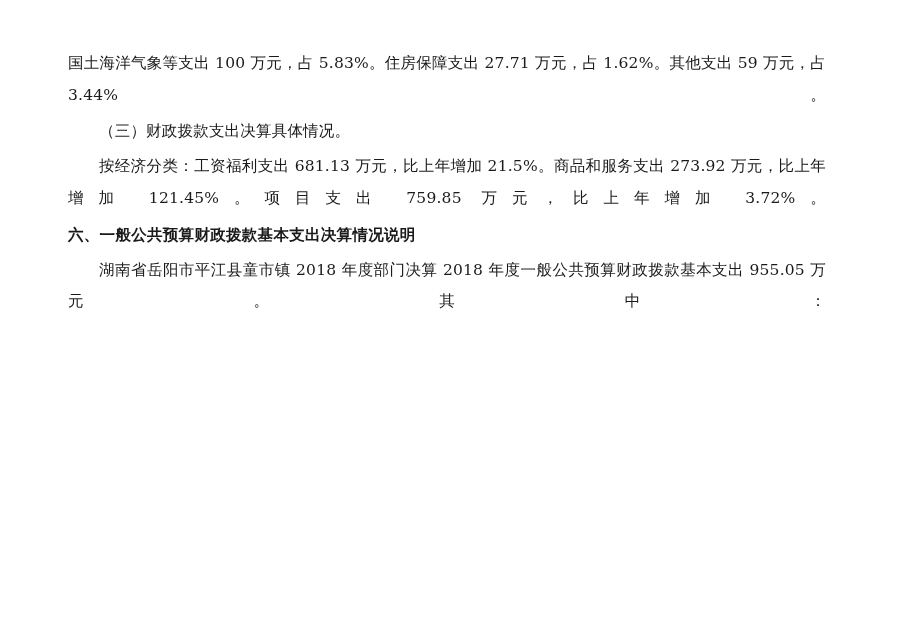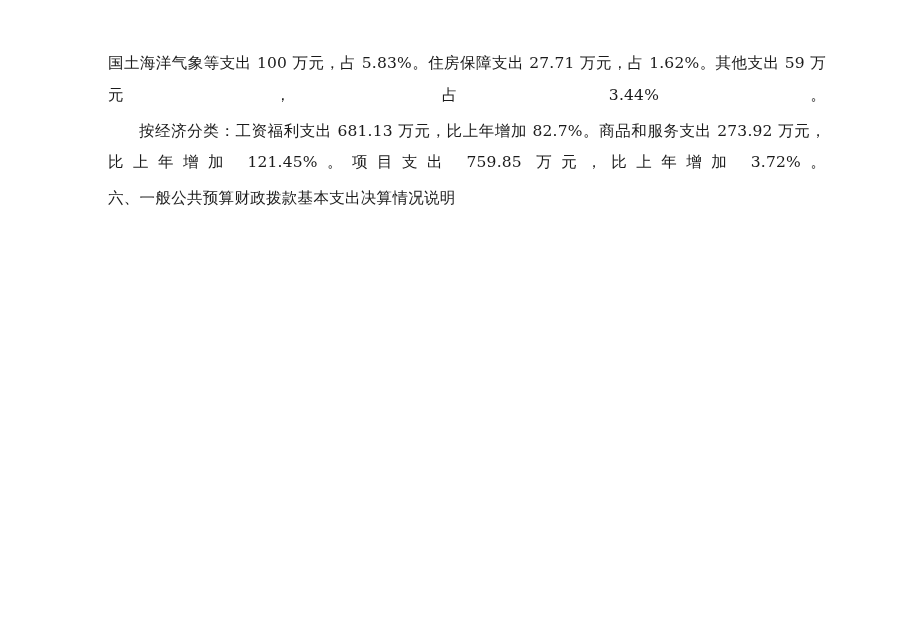--- a/index.html
+++ b/index.html
@@ -13,61 +13,63 @@
     font-family: "DejaVu Serif", "Liberation Serif", serif;
     color: #000000;
     overflow: hidden;
   }
   .page {
     position: relative;
     width: 898px;
     height: 567px;
     background: #ffffff;
     box-sizing: border-box;
-    padding: 48px 72px 0 108px;
+    padding: 48px 72px 0 68px;
   }
   .doc-body {
     font-size: 15.5px;
     line-height: 2.05;
     color: #1a1a1a;
   }
   .para {
     margin: 0 0 4px 0;
     text-align: justify;
     text-justify: inter-ideograph;
     text-align-last: left;
     letter-spacing: 0.2px;
   }
   .para.indent {
     text-indent: 2em;
   }
   .para.heading {
-    font-weight: normal;
+    font-weight: bold;
     text-indent: 0;
     letter-spacing: 0.3px;
   }
   .para.cont {
     text-indent: 0;
   }
   
   .justify-all {
     text-align: justify;
     text-align-last: justify;
   }
 </style>
 </head>
 <body>
 
 <div class="page">
   <div class="doc-body">
 
     <p class="para cont justify-all">国土海洋气象等支出 100 万元，占 5.83%。住房保障支出 27.71 万元，占 1.62%。其他支出 59 万元，占3.44%。</p>
 
+    <p class="para indent">（三）财政拨款支出决算具体情况。</p>
 
 
-    <p class="para indent justify-all">按经济分类：工资福利支出 681.13 万元，比上年增加 82.7%。商品和服务支出 273.92 万元，比上年增加 121.45%。项目支出 759.85 万元，比上年增加 3.72%。</p>
+    <p class="para indent justify-all">按经济分类：工资福利支出 681.13 万元，比上年增加 21.5%。商品和服务支出 273.92 万元，比上年增加 121.45%。项目支出 759.85 万元，比上年增加 3.72%。</p>
 
     <p class="para heading">六、一般公共预算财政拨款基本支出决算情况说明</p>
 
+    <p class="para indent justify-all">湖南省岳阳市平江县童市镇 2018 年度部门决算 2018 年度一般公共预算财政拨款基本支出 955.05 万元。其中：</p>
 
 
   </div>
 </div>
 
 </body></html>

